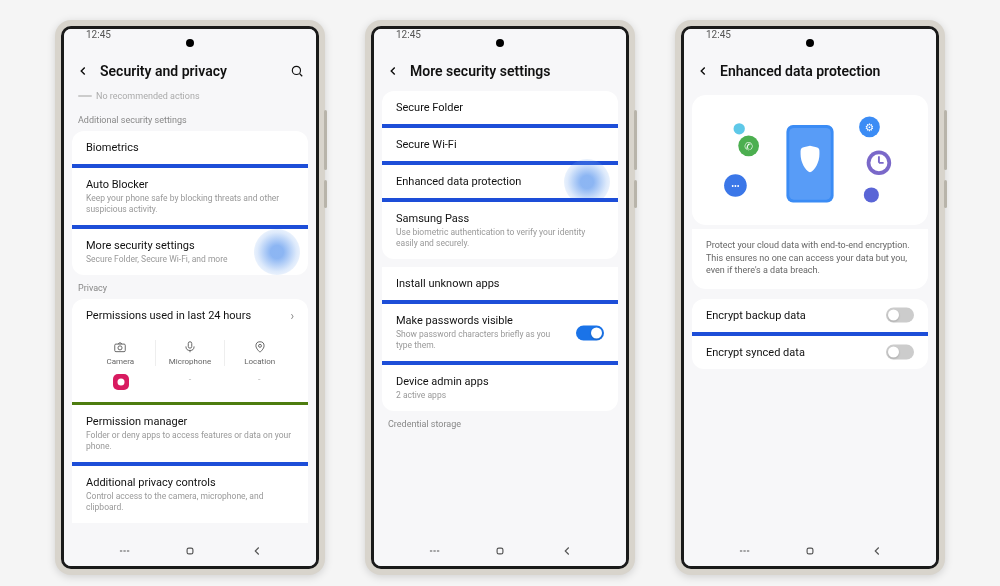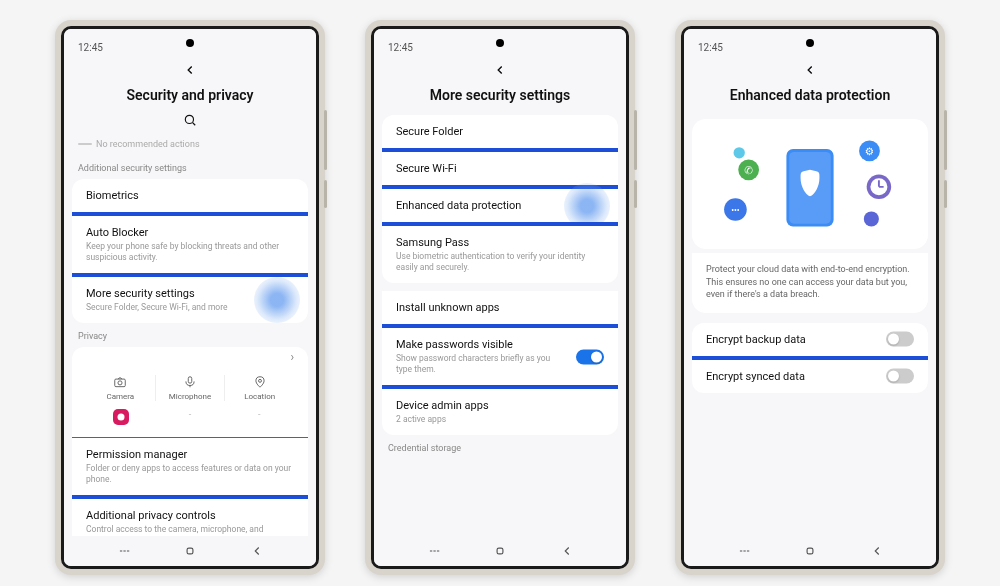--- a/index.html
+++ b/index.html
@@ -40,33 +40,32 @@
     transform: translateX(-50%);
     width: 8px;
     height: 8px;
     background: #000;
     border-radius: 50%;
     z-index: 10;
   }
   .status-bar {
     height: 24px;
     display: flex;
-    align-items: flex-end;
-    padding: 0 14px;
+    align-items: flex-start;
+    padding: 0 22px;
     font-size: 10px;
     color: #555;
     background: #f7f7f9;
   }
   .header {
     display: flex;
     align-items: center;
     padding: 10px 12px 12px 12px;
     background: #f7f7f9;
     gap: 10px;
-    flex-direction: column;
   }
   .back-arrow {
     width: 14px;
     height: 14px;
     flex-shrink: 0;
   }
   .header-title {
     font-size: 14px;
     font-weight: 600;
     color: #111;
@@ -239,20 +238,21 @@
         <div class="item-title">Auto Blocker</div>
         <div class="item-sub">Keep your phone safe by blocking threats and other suspicious activity.</div>
       </div>
       <div class="item margin-x rounded-bottom">
         <div class="item-title">More security settings</div>
         <div class="item-sub">Secure Folder, Secure Wi-Fi, and more</div>
         <div class="tap-highlight"></div>
       </div>
       <div class="section-label">Privacy</div>
       <div class="item margin-x rounded-top">
+        <div class="item-title">Permissions used in last 24 hours</div>
         <span class="chev-right">›</span>
       </div>
       <div class="perm-icons margin-x">
         <div class="perm-col">
           <svg width="14" height="14" viewBox="0 0 24 24" fill="none" stroke="#555" stroke-width="1.5">
               <rect x="3" y="7" width="18" height="13" rx="2"></rect>
               <circle cx="12" cy="13.5" r="3.5"></circle>
               <path d="M9 7l1.5-2h3L15 7"></path>
             </svg>
           <span>Camera</span>
@@ -270,21 +270,21 @@
               <circle cx="12" cy="10" r="2.5"></circle>
             </svg>
           <span>Location</span>
         </div>
       </div>
       <div class="perm-apps margin-x">
         <span><span class="app-blob"></span></span>
         <span>-</span>
         <span>-</span>
       </div>
-      <div class="item margin-x" style="border-top:1px solid #4d7c0f">
+      <div class="item margin-x" style="border-top:3px solid #4d7c0f">
         <div class="item-title">Permission manager</div>
         <div class="item-sub">Folder or deny apps to access features or data on your phone.</div>
       </div>
       <div class="item margin-x">
         <div class="item-title">Additional privacy controls</div>
         <div class="item-sub">Control access to the camera, microphone, and clipboard.</div>
       </div>
     </div>
     <div class="nav-bar">
       <svg viewBox="0 0 24 24" stroke="#555" stroke-width="2">

